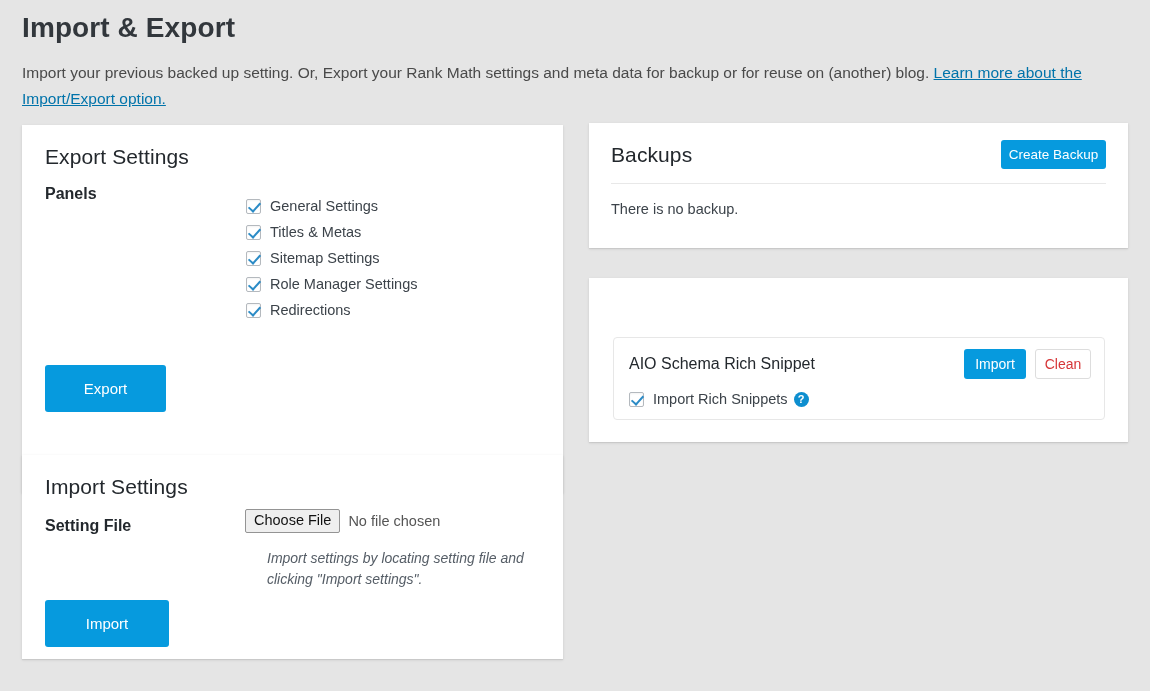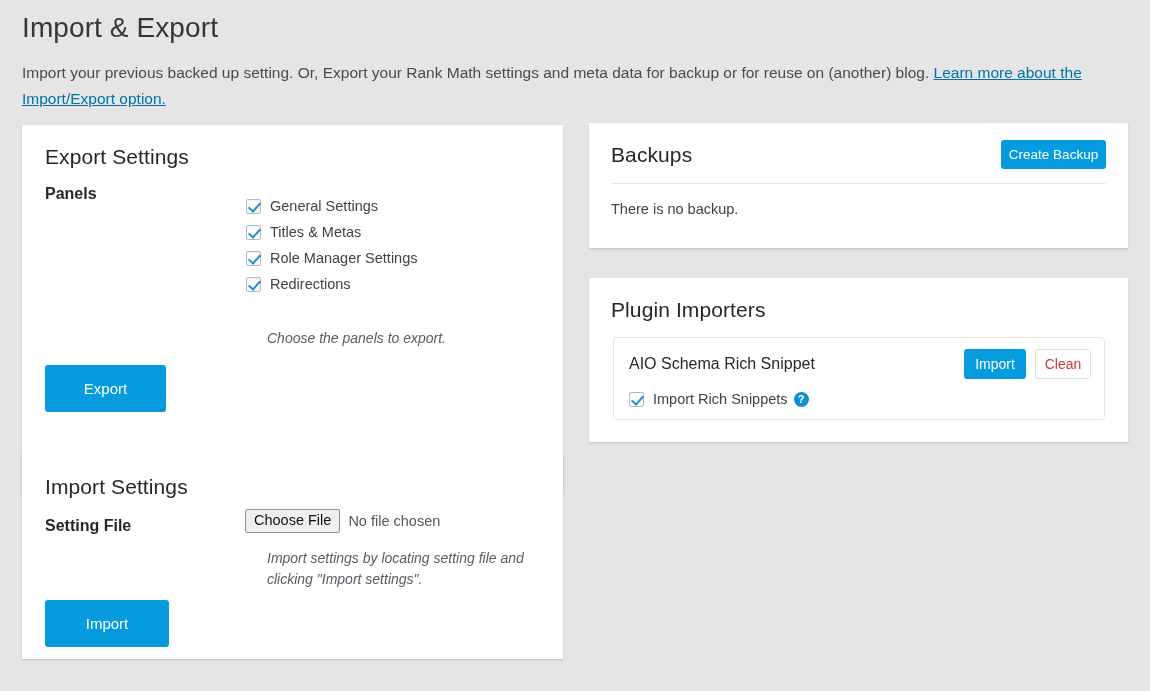--- a/index.html
+++ b/index.html
@@ -8,21 +8,21 @@
     width: 1150px; height: 691px;
     background: #e5e5e5;
     font-family: "Liberation Sans", sans-serif;
     -webkit-font-smoothing: antialiased;
   }
   .page { position: relative; width: 1150px; height: 691px; overflow: hidden; }
 
   
   .page-title {
     position: absolute; left: 22px; top: 8px;
-    font-size: 28px; font-weight: 400; color: #32373c;
+    font-size: 28px; font-weight: 700; color: #32373c;
     letter-spacing: .1px; line-height: 40px;
   }
   .page-desc {
     position: absolute; left: 22px; top: 60px; width: 1104px;
     font-size: 15.5px; line-height: 26px; color: #4a4a4a; font-weight: 400;
   }
   .page-desc a { color: #0073aa; text-decoration: underline; }
 
   
   .card {
@@ -151,29 +151,32 @@
       <div class="cb-row">
         <span class="cbox"></span>
         <span class="cb-label">General Settings</span>
       </div>
       <div class="cb-row">
         <span class="cbox"></span>
         <span class="cb-label">Titles &amp; Metas</span>
       </div>
       <div class="cb-row">
         <span class="cbox"></span>
+        <span class="cb-label">Sitemap Settings</span>
+      </div>
+      <div class="cb-row">
+        <span class="cbox"></span>
         <span class="cb-label">Role Manager Settings</span>
       </div>
       <div class="cb-row">
         <span class="cbox"></span>
         <span class="cb-label">Redirections</span>
       </div>
     </div>
 
-    <div class="hint" id="export-hint">Choose the panels to export.</div>
     <button class="btn-primary" id="export-btn">Export</button>
   </div>
 
   <div class="card" id="import-card">
     <div class="card-title">Import Settings</div>
     <div class="field-label" id="setting-file-label">Setting File</div>
 
     <div class="file-row">
       <button class="file-btn">Choose File</button>
       <span class="file-status">No file chosen</span>
@@ -184,21 +187,20 @@
   </div>
 
   <div class="card" id="backups-card">
     <div class="card-title">Backups</div>
     <button class="btn-primary" id="create-backup-btn">Create Backup</button>
     <div class="divider"></div>
     <div id="no-backup-text">There is no backup.</div>
   </div>
 
   <div class="card" id="plugins-card">
-    <div class="card-title">Plugin Importers</div>
 
     <div class="importer-box">
       <div class="importer-name">AIO Schema Rich Snippet</div>
       <div class="importer-actions">
         <button class="btn-primary btn-import">Import</button>
         <button class="btn-clean">Clean</button>
       </div>
       <div class="importer-opt">
         <span class="cbox"></span>
         <span class="cb-label">Import Rich Snippets</span>

